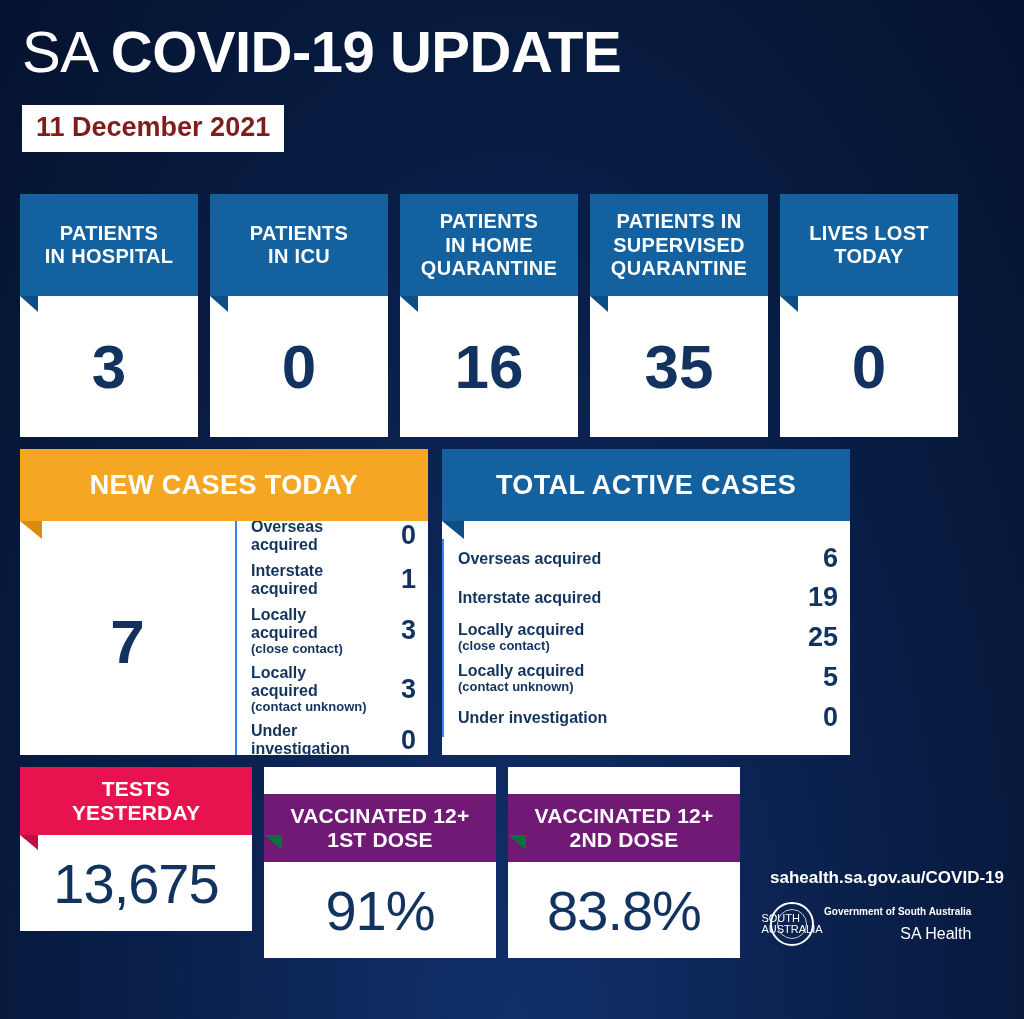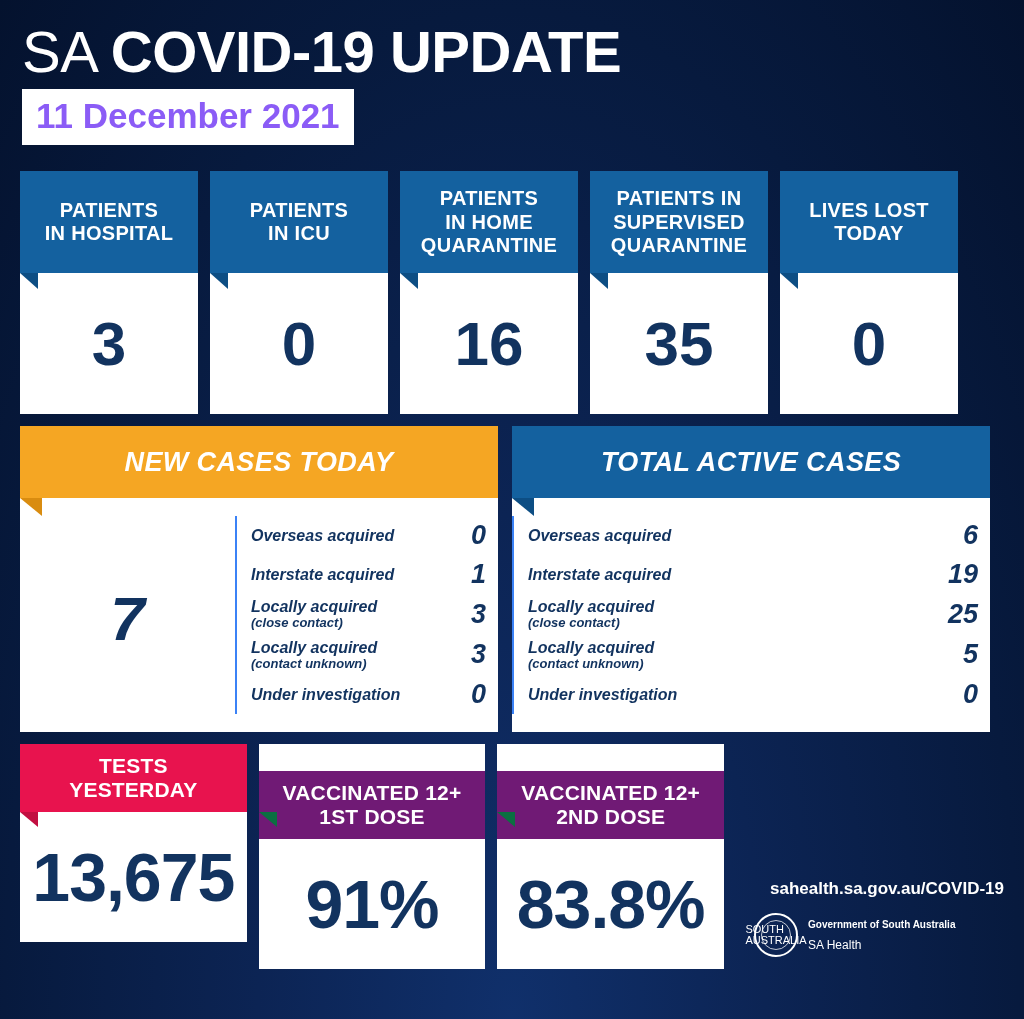--- a/index.html
+++ b/index.html
@@ -27,25 +27,25 @@
     letter-spacing: -0.5px;
     white-space: nowrap;
     margin: 6px 0 0 2px;
   }
   .title .thin { font-weight: normal; }
   .title .bold { font-weight: bold; }
 
   .datebox {
     display: inline-block;
     background: #ffffff;
-    color: #8b5cf6;
-    font-size: 35px;
+    color: #7f1d1d;
+    font-size: 27px;
     font-weight: bold;
     padding: 7px 14px 9px 14px;
-    margin: 8px 0 0 2px;
+    margin: 24px 0 0 2px;
   }
 
   
   .row { display: flex; gap: 12px; }
 
   .card {
     position: relative;
     background: #ffffff;
     overflow: hidden;
   }
@@ -58,21 +58,21 @@
   }
   
   .notch {
     position: absolute;
     left: 0;
     width: 0; height: 0;
     border-style: solid;
   }
 
   
-  .tiles { margin-top: 26px; }
+  .tiles { margin-top: 42px; }
   .tile {
     width: 178px;
     height: 243px;
     background: #ffffff;
     position: relative;
   }
   .tile .hdr {
     background: #14619f;
     height: 102px;
     display: flex;
@@ -94,24 +94,23 @@
     align-items: center;
     justify-content: center;
     color: #12335f;
     font-size: 62px;
     font-weight: bold;
   }
 
   
   .cases { margin-top: 12px; gap: 14px; }
   .casecard {
-    width: 478px;
+    width: 408px;
     background: #ffffff;
     position: relative;
-    font-style: italic;
   }
   .casecard .hdr {
     height: 72px;
     display: flex;
     align-items: center;
     justify-content: center;
     font-size: 27px;
     letter-spacing: .4px;
   }
   .casecard.orange .hdr { background: #f5a623; }
@@ -173,61 +172,60 @@
   .btile.pink .notch {
     top: 68px; border-width: 15px 0 0 18px;
     border-color: #c20f41 transparent transparent transparent;
   }
   .btile.green .hdr { background: #701a75; margin-top: 27px; }
   .btile.green .notch {
     top: 68px; border-width: 15px 0 0 18px;
     border-color: #0b6f41 transparent transparent transparent;
   }
   .btile .val {
-    height: 130px;
+    height: 96px;
     display: flex;
     align-items: center;
     justify-content: center;
     color: #12335f;
-    font-size: 68px;
-    font-weight: bold;
+    font-size: 56px;
+    font-weight: normal;
     letter-spacing: -1px;
   }
 
   
   .footer {
     flex: 1 1 auto;
     align-self: flex-end;
     padding: 0 0 12px 18px;
     color: #ffffff;
   }
   .footer .url {
     font-size: 17px;
     font-weight: bold;
     margin-bottom: 14px;
     white-space: nowrap;
-    margin-left: 16px;
   }
   .govrow { display: flex; align-items: center; gap: 10px; }
   .crest {
     width: 44px; height: 44px;
     border-radius: 50%;
     border: 2px solid #ffffff;
     display: flex; align-items: center; justify-content: center;
     flex: 0 0 auto;
     position: relative;
   }
   .crest .inner {
     width: 30px; height: 30px; border-radius: 50%;
     border: 1px solid rgba(255,255,255,.75);
     display: flex; align-items: center; justify-content: center;
     font-size: 11px; color: #ffffff; line-height: 1;
   }
   .govtext .l1 { font-size: 10px; font-weight: bold; white-space: nowrap; }
-  .govtext .l2 { font-size: 12px; margin-top: 8px; }
+  .govtext .l2 { font-size: 16px; margin-top: 8px; text-align: right; }
 </style>
 </head>
 <body>
 
 <div class="page">
 
   
   <div class="title">
     <span class="thin">SA </span><span class="bold">COVID-19 UPDATE</span>
   </div>

